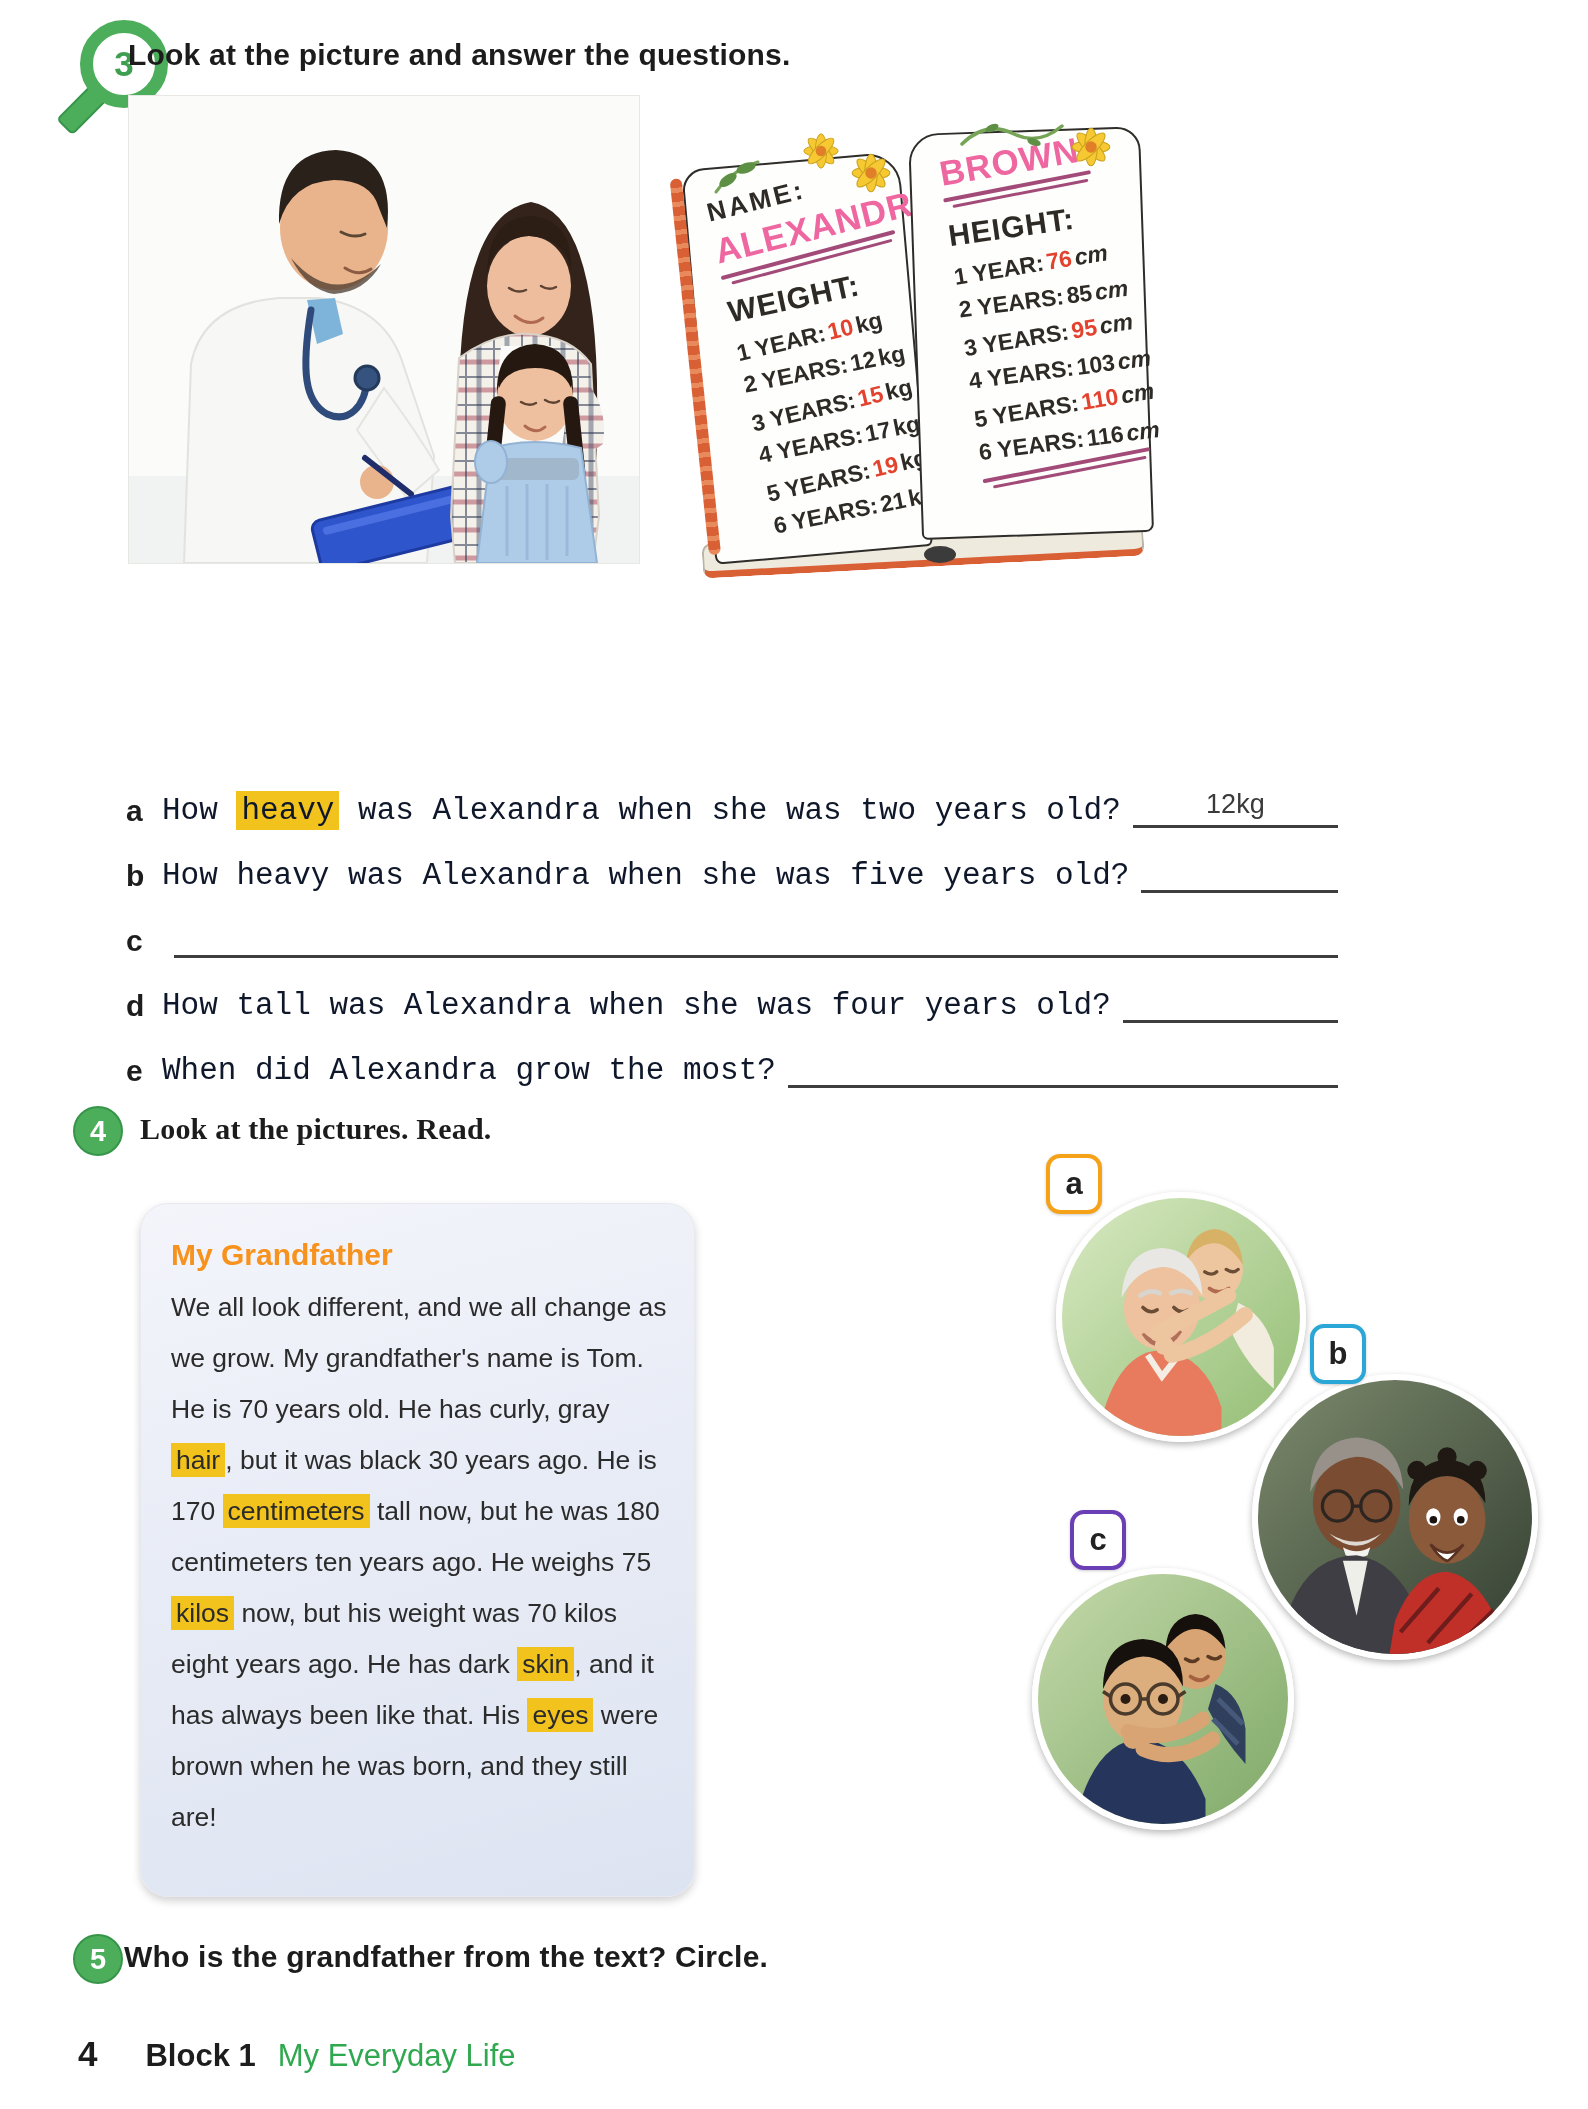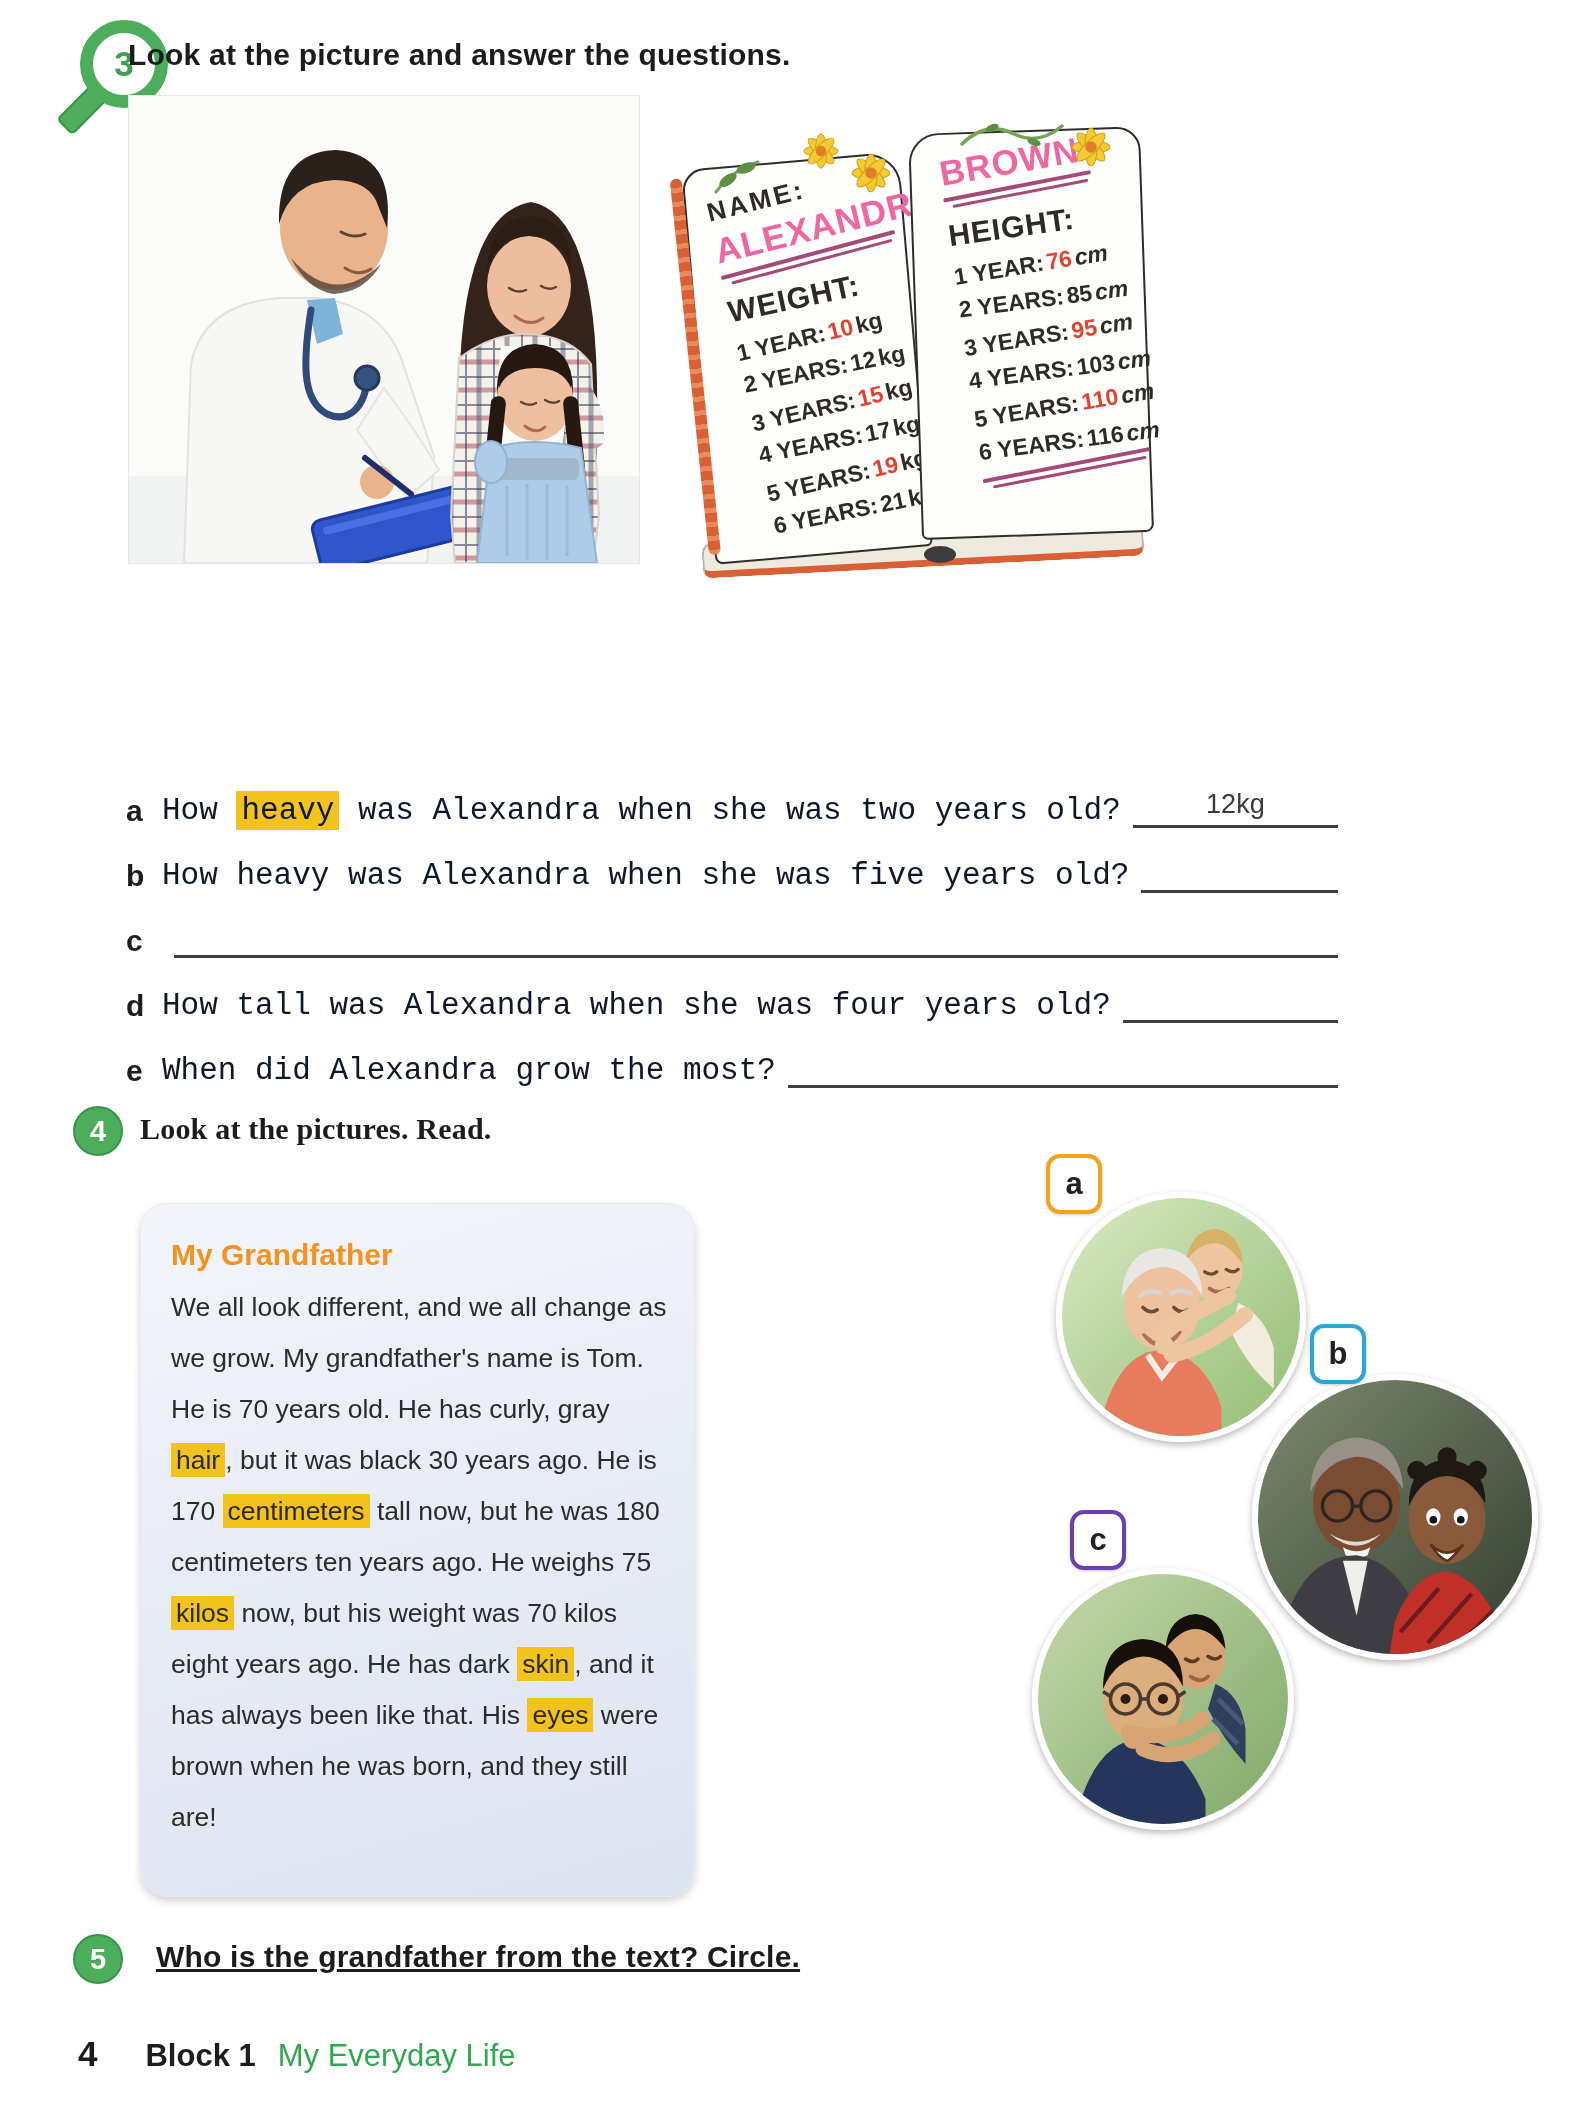--- a/index.html
+++ b/index.html
@@ -393,21 +393,21 @@
         <path d="M34,63 Q42,70 50,62 Q46,68 42,68 Q37,68 34,63 Z" fill="#fff" stroke="#9c6a4d" stroke-width="1.2"></path>
         <path d="M18,88 Q26,66 42,66 Q58,68 67,90 L67,100 L14,100 Z" fill="#26355c"></path>
       </g>
       <path d="M66,58 Q52,68 36,63" stroke="#d9a473" stroke-width="6" fill="none" stroke-linecap="round"></path>
       <path d="M70,66 Q56,76 42,70" stroke="#d9a473" stroke-width="6" fill="none" stroke-linecap="round"></path>
       <circle cx="38" cy="66" r="4" fill="#d9a473"></circle>
     </svg>
   </div>
 
   <div class="badge" style="left:73px;top:1934px;">5</div>
-  <div class="ex-title" style="left:156px;top:1940px;text-decoration:underline;">Who is the grandfather from the text? Circle.</div>
+  <div class="ex-title" style="left:124px;top:1940px;">Who is the grandfather from the text? Circle.</div>
 
   <div class="footer">
     <span class="pagenum">4</span>
     <span class="block">Block 1</span>
     <span class="block-title">My Everyday Life</span>
   </div>
 
 </div>
 
 </body></html>

